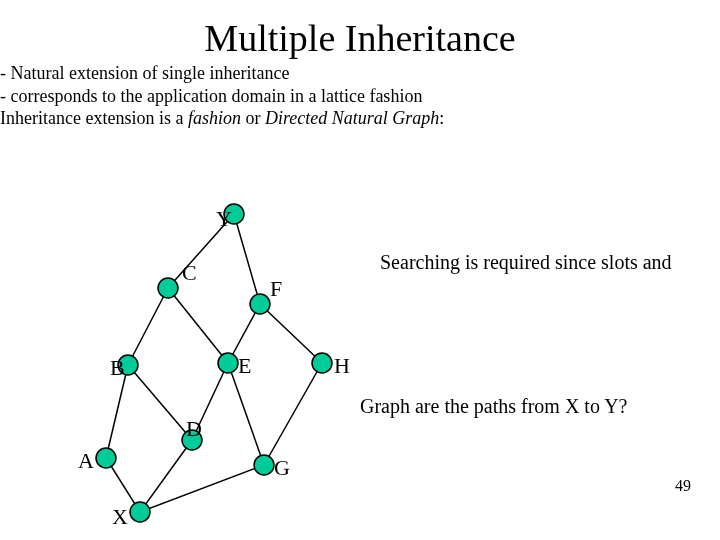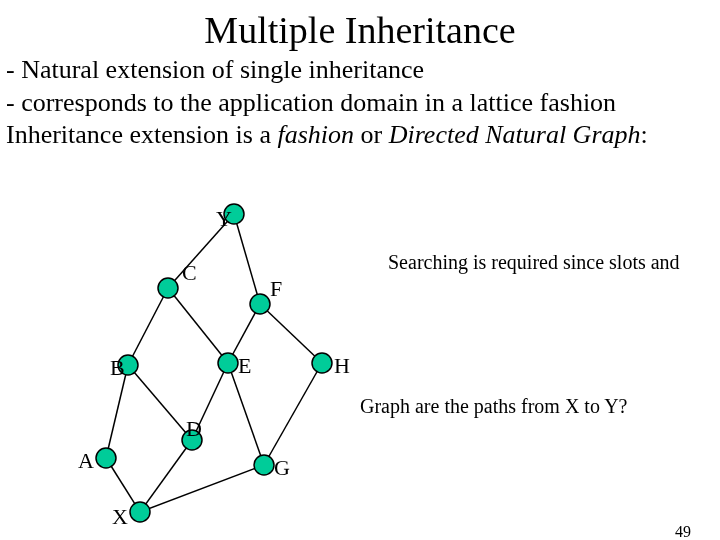--- a/index.html
+++ b/index.html
@@ -10,32 +10,31 @@
     background: #ffffff;
     font-family: "Times New Roman", Times, serif;
     color: #000000;
     position: relative;
     overflow: hidden;
   }
   .title {
     text-align: center;
     font-size: 38px;
     font-weight: normal;
-    padding-top: 8px;
+    padding-top: 16px;
   }
   .bullets {
-    font-size: 26px;
+    font-size: 18px;
     line-height: 1.25;
-    padding: 2px 6px 0 6px;
+    padding: 2px 6px 0 0;
   }
   .side-note {
     position: absolute;
     font-size: 20px;
     line-height: 1.25;
-    margin-left: 8px;
   }
   .question {
     position: absolute;
     font-size: 20px;
   }
   .page-num {
     position: absolute;
     font-size: 16px;
   }
   .node-label {
@@ -60,21 +59,21 @@
     <span>Inheritance extension is a </span><i>fashion</i><span> or </span><i>Directed Natural Graph</i><span>:</span>
   </div>
 </div>
 
 <div class="side-note" style="left:380px; top:250px; width:330px;">
   <div>Searching is required since slots and</div>
 </div>
 
 <div class="question" style="left:360px; top:395px;">Graph are the paths from X to Y?</div>
 
-<div class="page-num" style="left:675px; top:523px;">49</div>
+<div class="page-num" style="left:675px; top:477px;">49</div>
 
 <svg class="graph" width="720" height="540">
   <g id="edges">
       <line x1="234" y1="214" x2="168" y2="288" stroke="#000000" stroke-width="1.5"></line>
       <line x1="234" y1="214" x2="260" y2="304" stroke="#000000" stroke-width="1.5"></line>
       <line x1="168" y1="288" x2="128" y2="365" stroke="#000000" stroke-width="1.5"></line>
       <line x1="168" y1="288" x2="228" y2="363" stroke="#000000" stroke-width="1.5"></line>
       <line x1="260" y1="304" x2="228" y2="363" stroke="#000000" stroke-width="1.5"></line>
       <line x1="260" y1="304" x2="322" y2="363" stroke="#000000" stroke-width="1.5"></line>
       <line x1="128" y1="365" x2="106" y2="458" stroke="#000000" stroke-width="1.5"></line>

